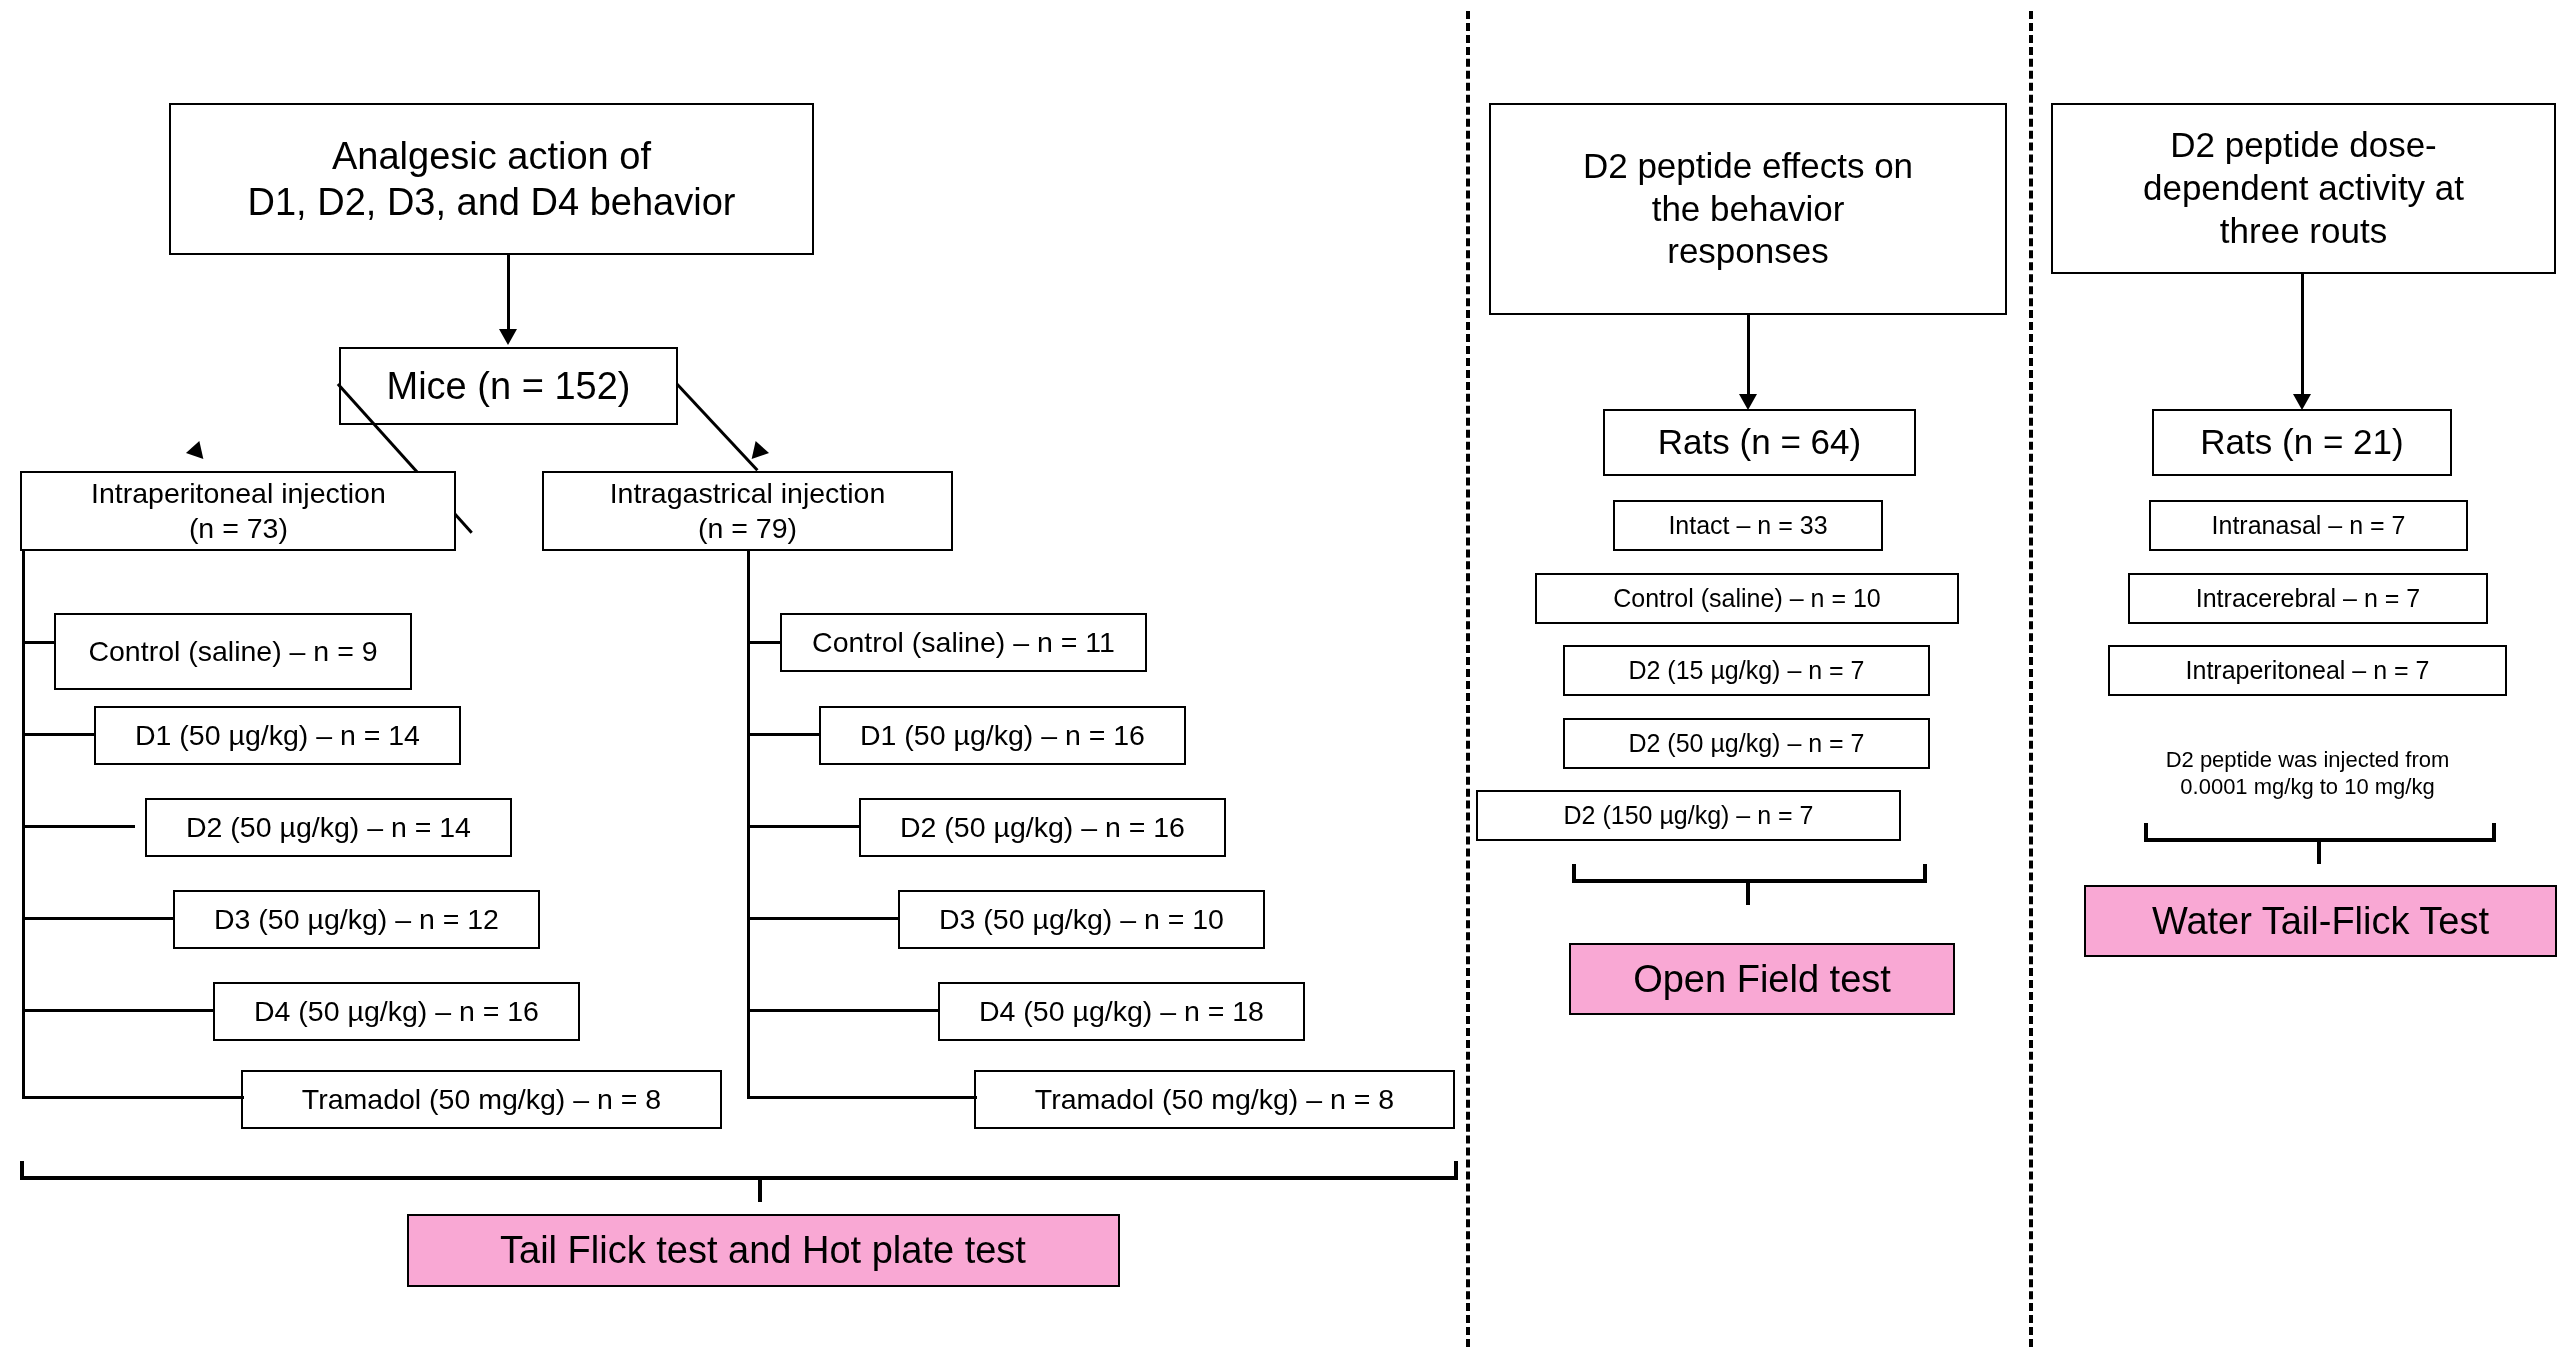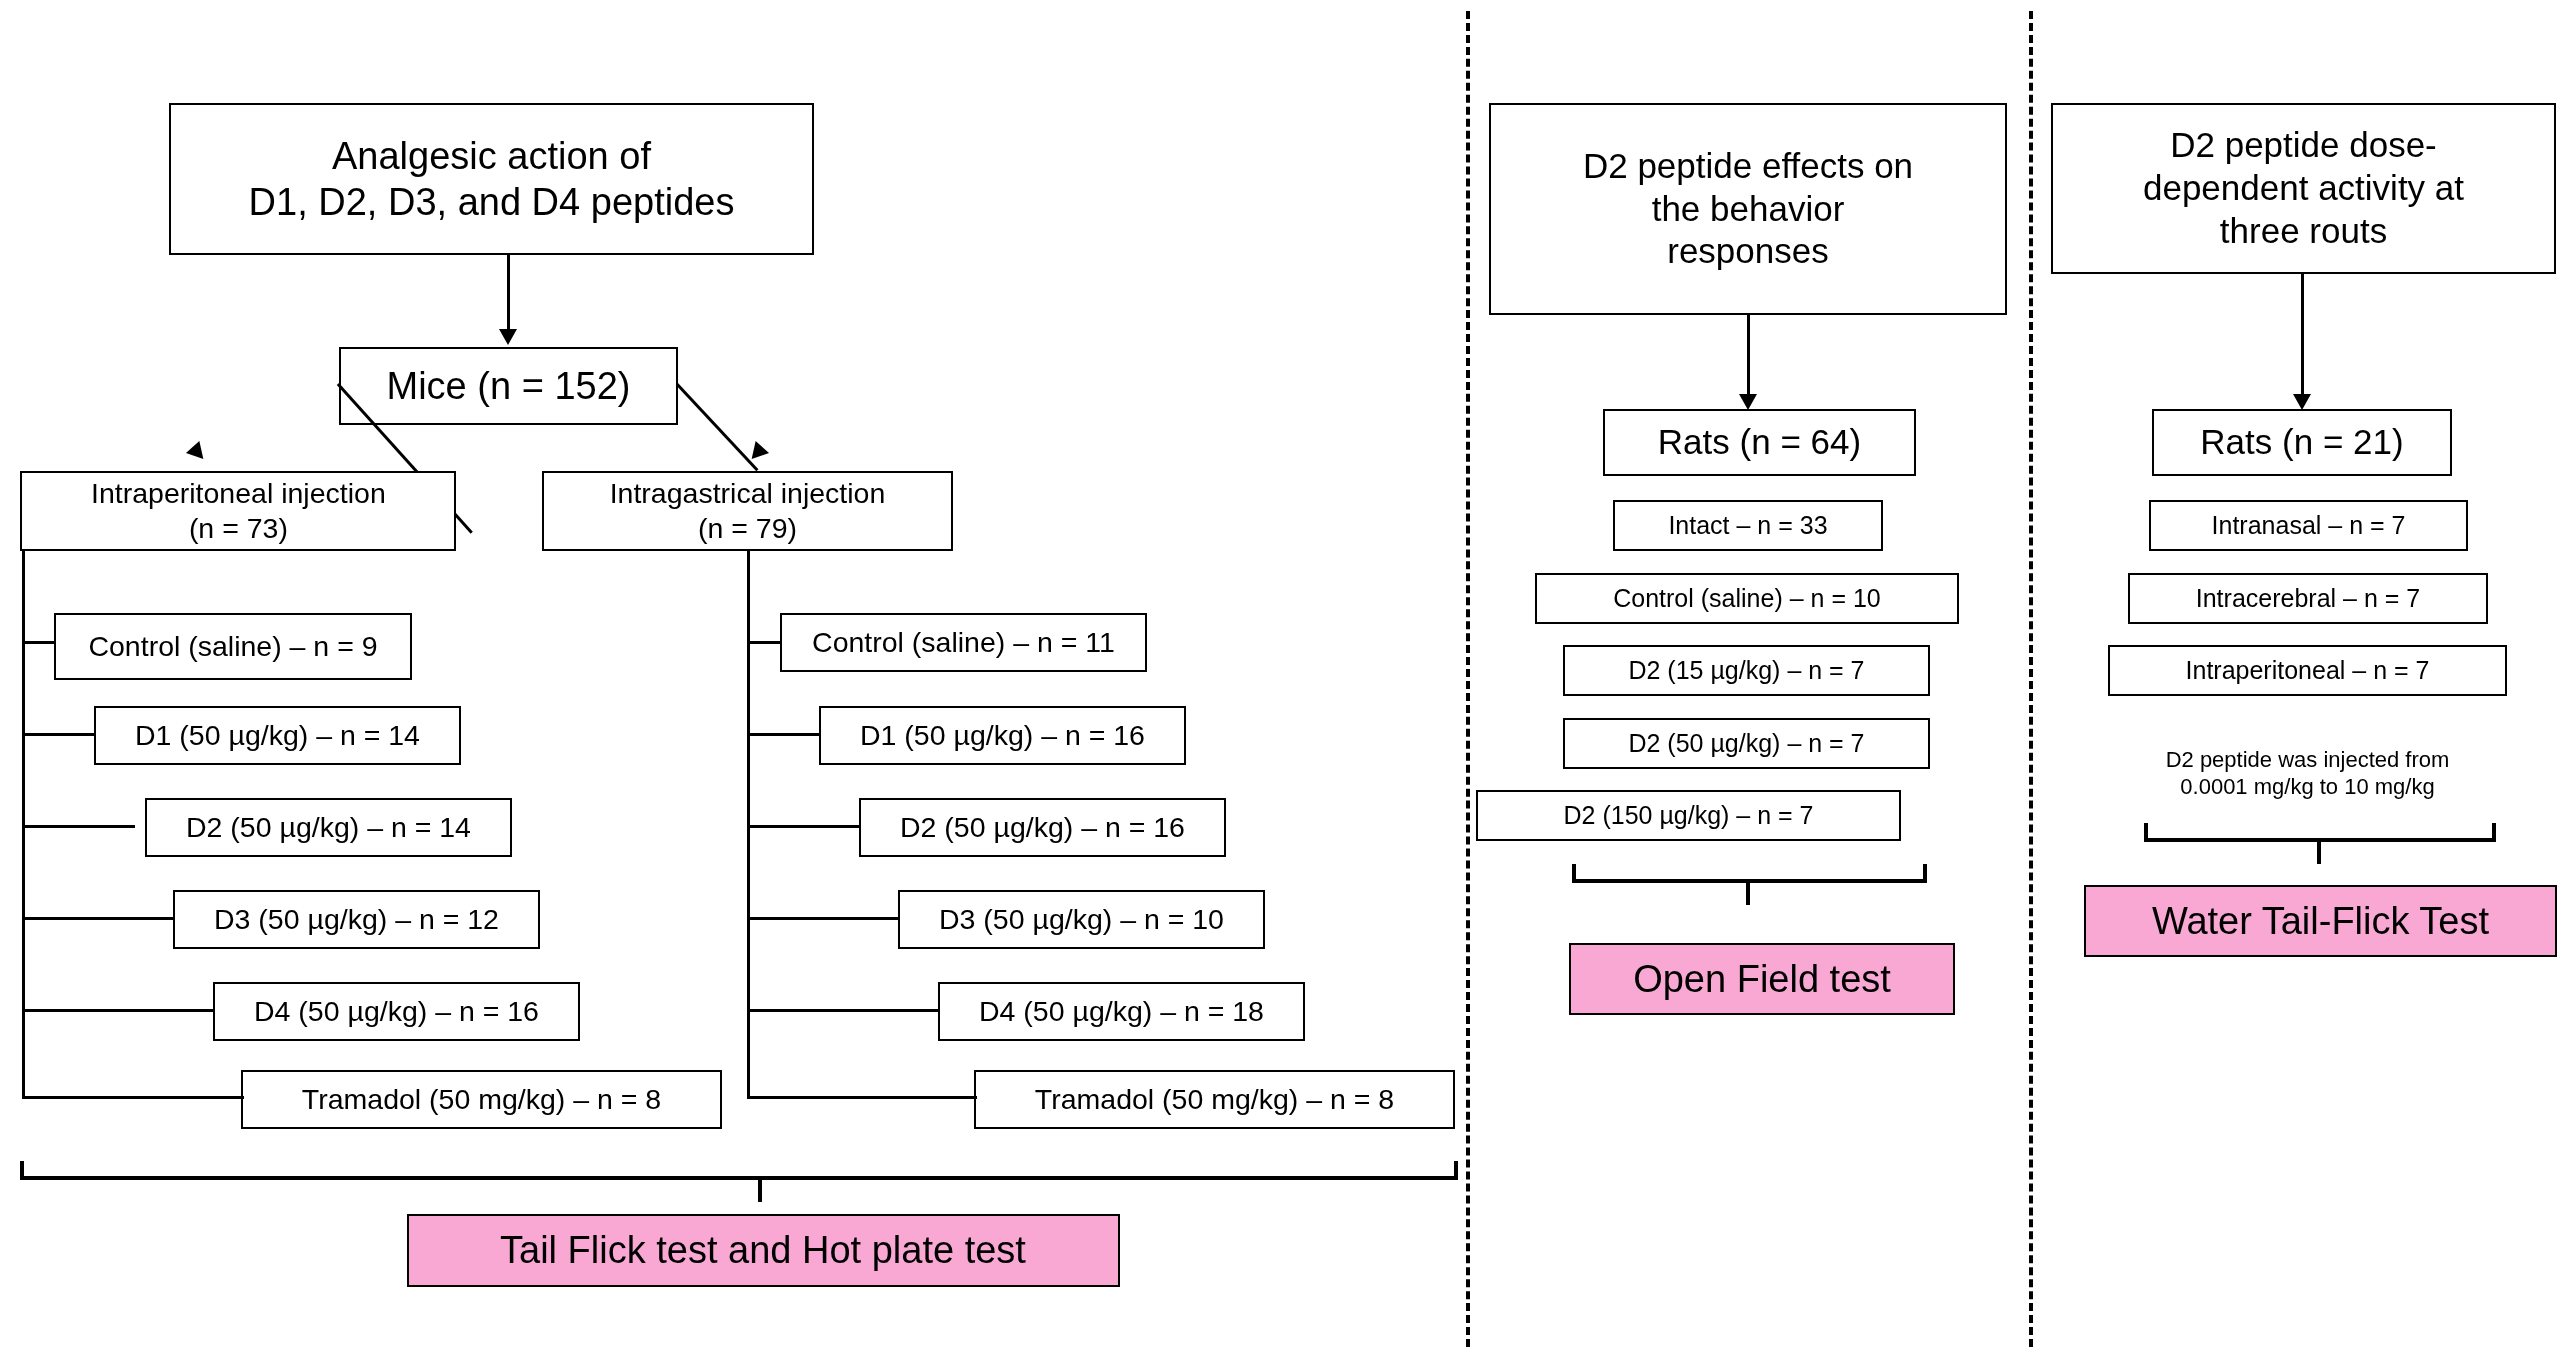--- a/index.html
+++ b/index.html
@@ -84,21 +84,21 @@
 </head>
 <body>
 
 <div id="canvas">
 
   <div class="divider" style="left:1466px; top:11.4px; height:1336px;"></div>
   <div class="divider" style="left:2029px; top:11.4px; height:1336px;"></div>
 
   <div class="box t-xxl" style="left:169px; top:103px; width:645px; height:152px;">
     <span>Analgesic action of
-D1, D2, D3, and D4 peptides</span>
+D1, D2, D3, and D4 behavior</span>
   </div>
 
   <div class="vline" style="left:507px; top:254px; height:80px;"></div>
   <div class="arrow-down" style="left:499px; top:329px;"></div>
 
   <div class="box t-xxl" style="left:339px; top:347px; width:339px; height:78px;">
     <span>Mice (n = 152)</span>
   </div>
 
   <div class="diag" style="left:339px; top:383px; width:200px; transform:rotate(48deg);"></div>
@@ -107,21 +107,21 @@
   <div class="diag" style="left:678px; top:383px; width:118px; transform:rotate(47deg);"></div>
   <div class="diag-head" style="left:748px; top:445px; transform:rotate(42deg);"></div>
 
   <div class="box t-md" style="left:20.4px; top:471px; width:436px; height:80px;">
     <span>Intraperitoneal injection
 (n = 73)</span>
   </div>
 
   <div class="vline" style="left:22px; top:551px; height:546px;"></div>
 
-  <div class="box t-md" style="left:54px; top:613px; width:358px; height:67px;">
+  <div class="box t-md" style="left:54px; top:613px; width:358px; height:77px;">
     <span>Control (saline) – n = 9</span>
   </div>
   <div class="hline" style="left:22px; top:641px; width:34px;"></div>
 
   <div class="box t-md" style="left:94px; top:706px; width:367px; height:59px;">
     <span>D1 (50 µg/kg) – n = 14</span>
   </div>
   <div class="hline" style="left:22px; top:733px; width:74px;"></div>
 
   <div class="box t-md" style="left:133px; top:798px; width:367px; height:59px;margin-left:12px;">

